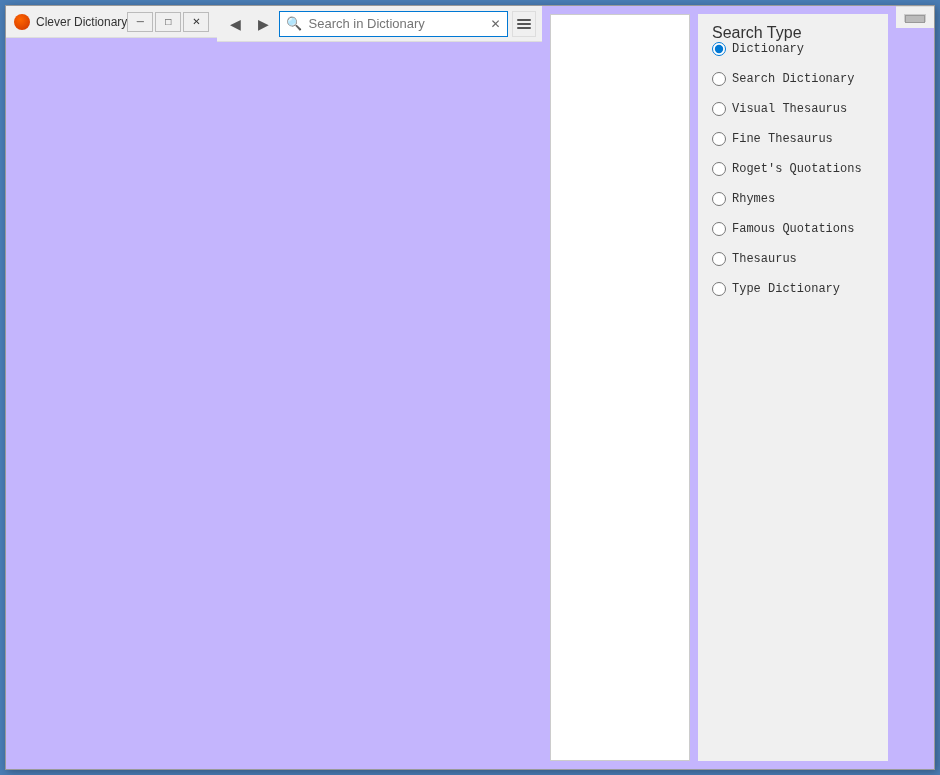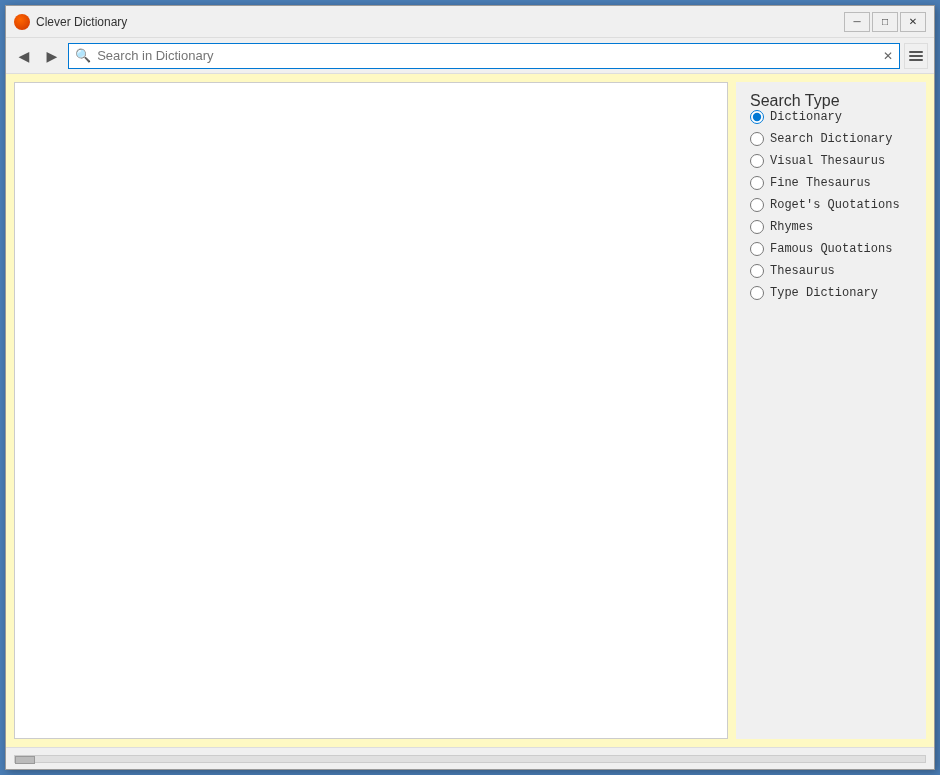--- a/index.html
+++ b/index.html
@@ -14,24 +14,24 @@
       background: #4a7db5;
       display: flex;
       align-items: center;
       justify-content: center;
       font-family: 'Segoe UI', Tahoma, Geneva, Verdana, sans-serif;
     }
 
     .window {
       width: 930px;
       height: 765px;
-      background: #fef9c3;
+      background: #c4b5fd;
       border: 1px solid #999;
       display: flex;
-      flex-direction: column;
+      flex-direction: row;
       box-shadow: 2px 2px 8px rgba(0,0,0,0.3);
     }
 
     
     .title-bar {
       background: #f0f0f0;
       height: 32px;
       display: flex;
       align-items: center;
       padding: 0 8px;
@@ -184,21 +184,21 @@
 
     .search-type-label {
       font-size: 16px;
       color: #333;
       font-weight: normal;
     }
 
     .radio-group {
       display: flex;
       flex-direction: column;
-      gap: 8px;
+      gap: 16px;
     }
 
     .radio-item {
       display: flex;
       align-items: center;
       gap: 6px;
       cursor: pointer;
     }
 
     .radio-input {

